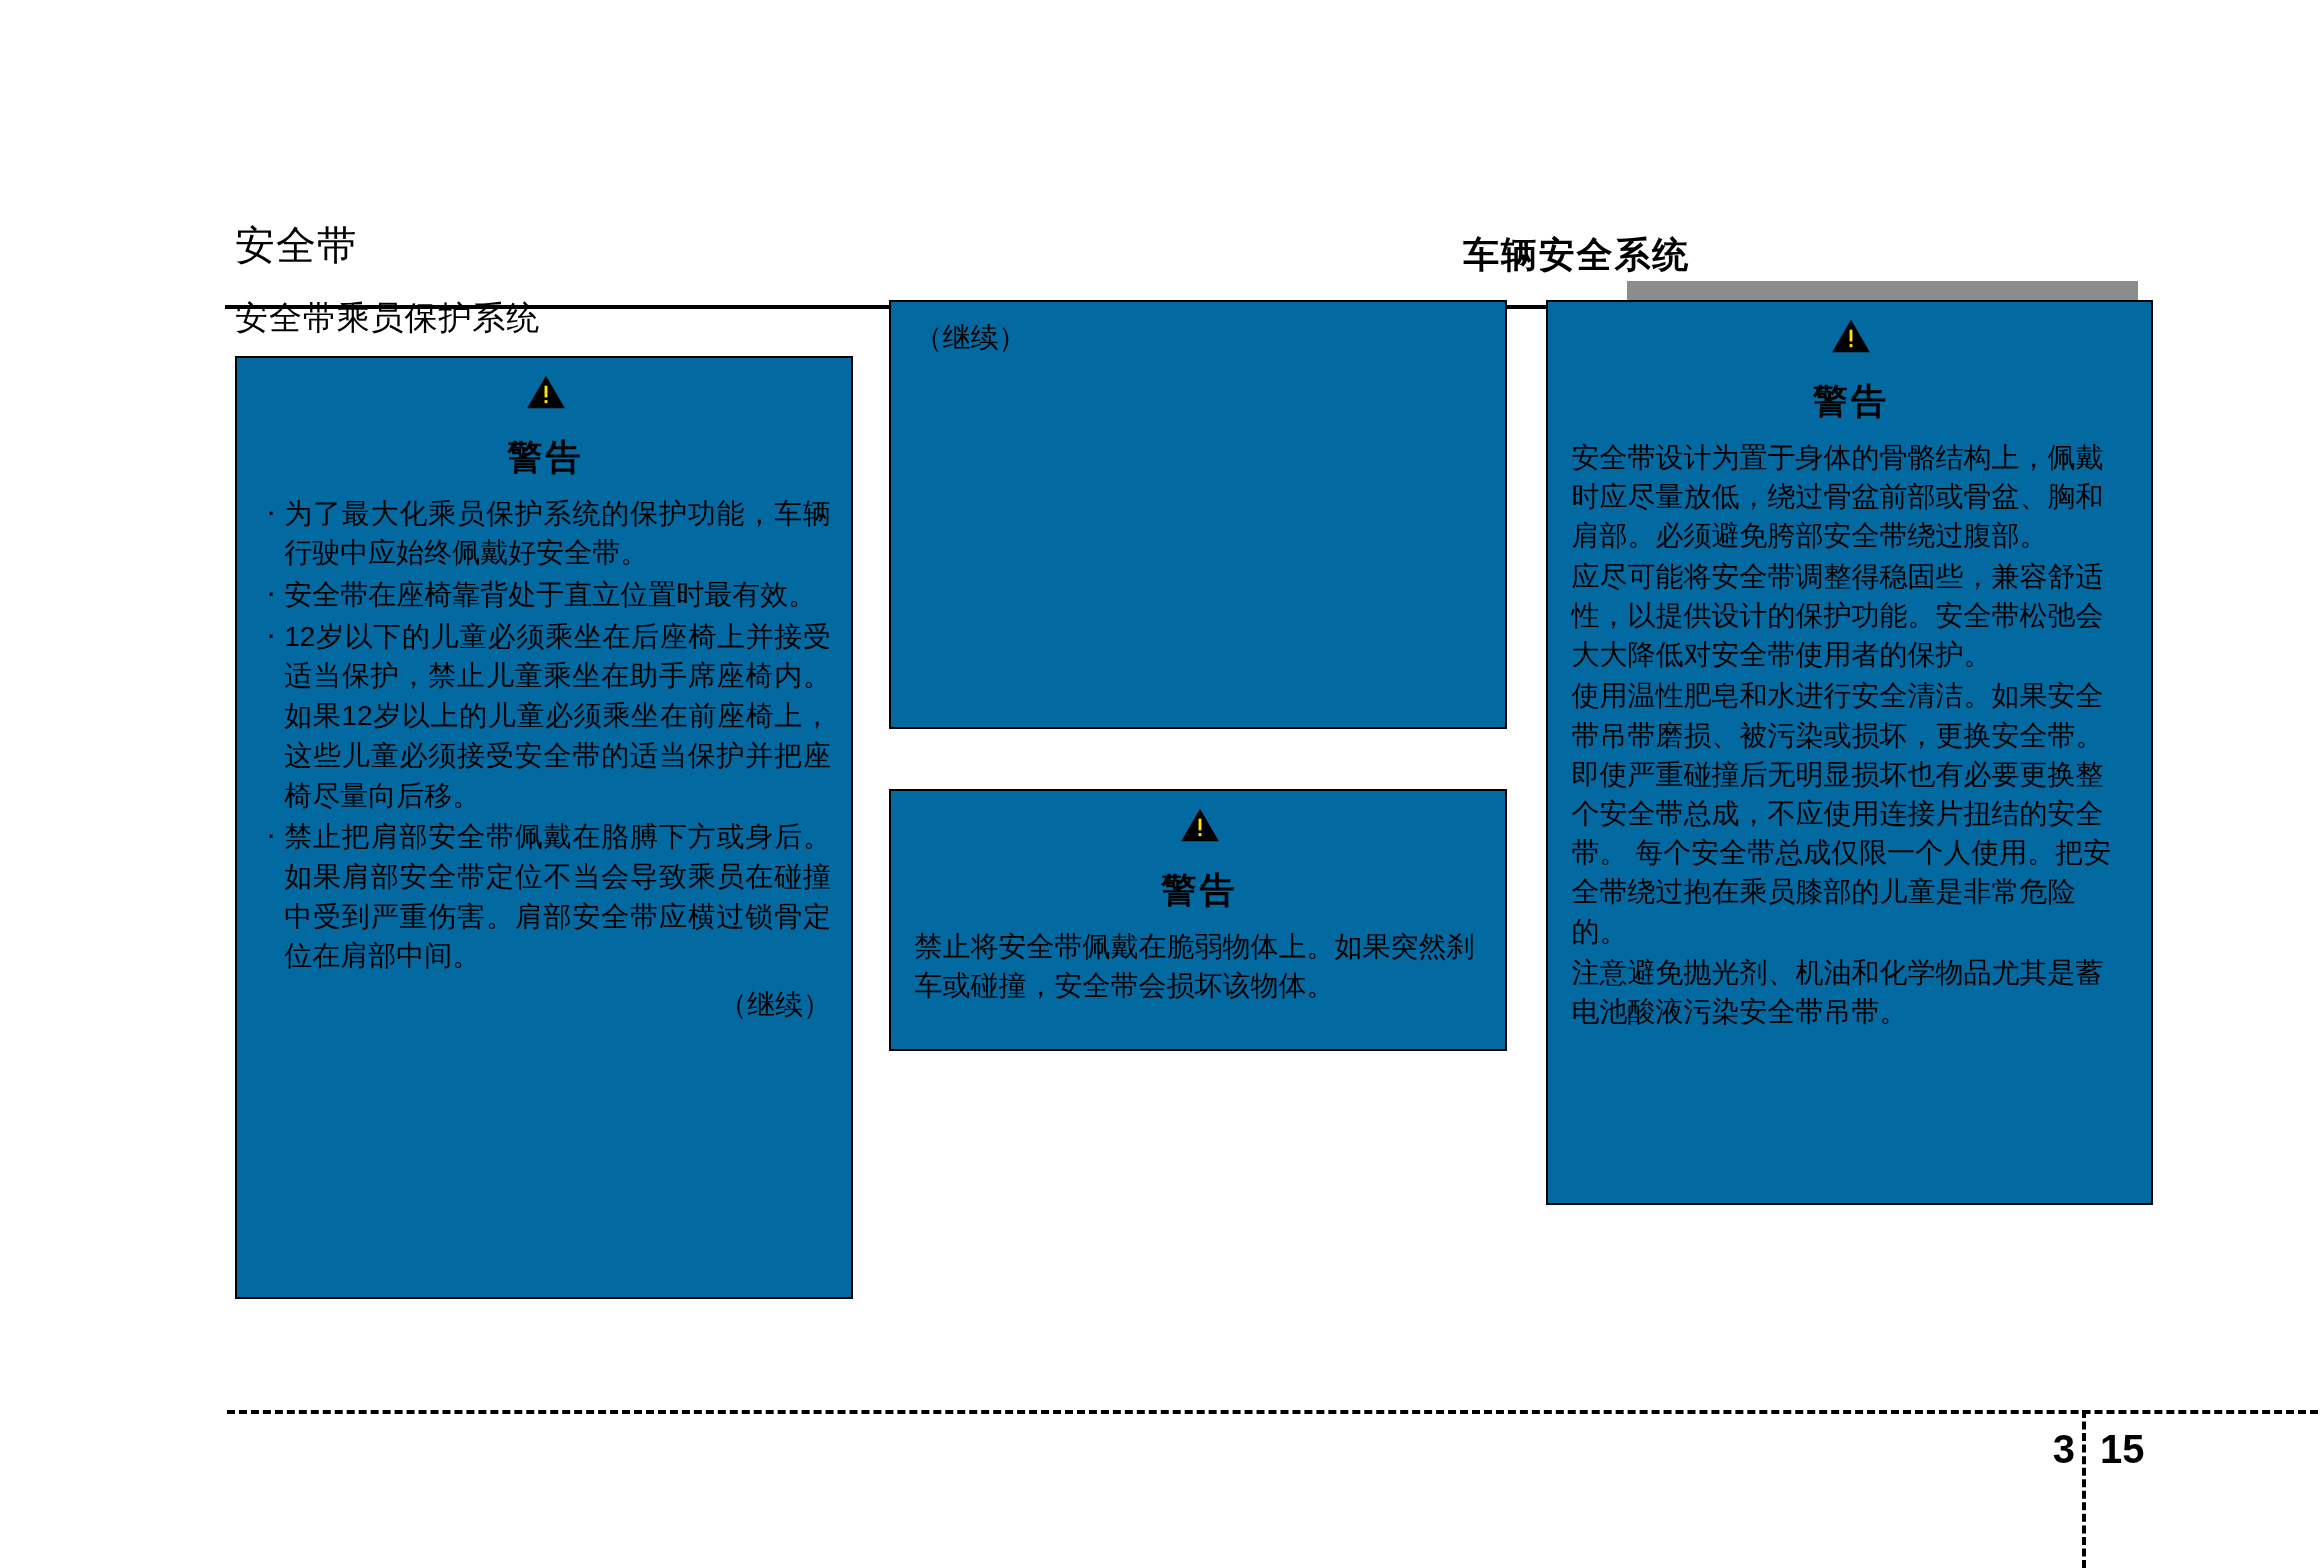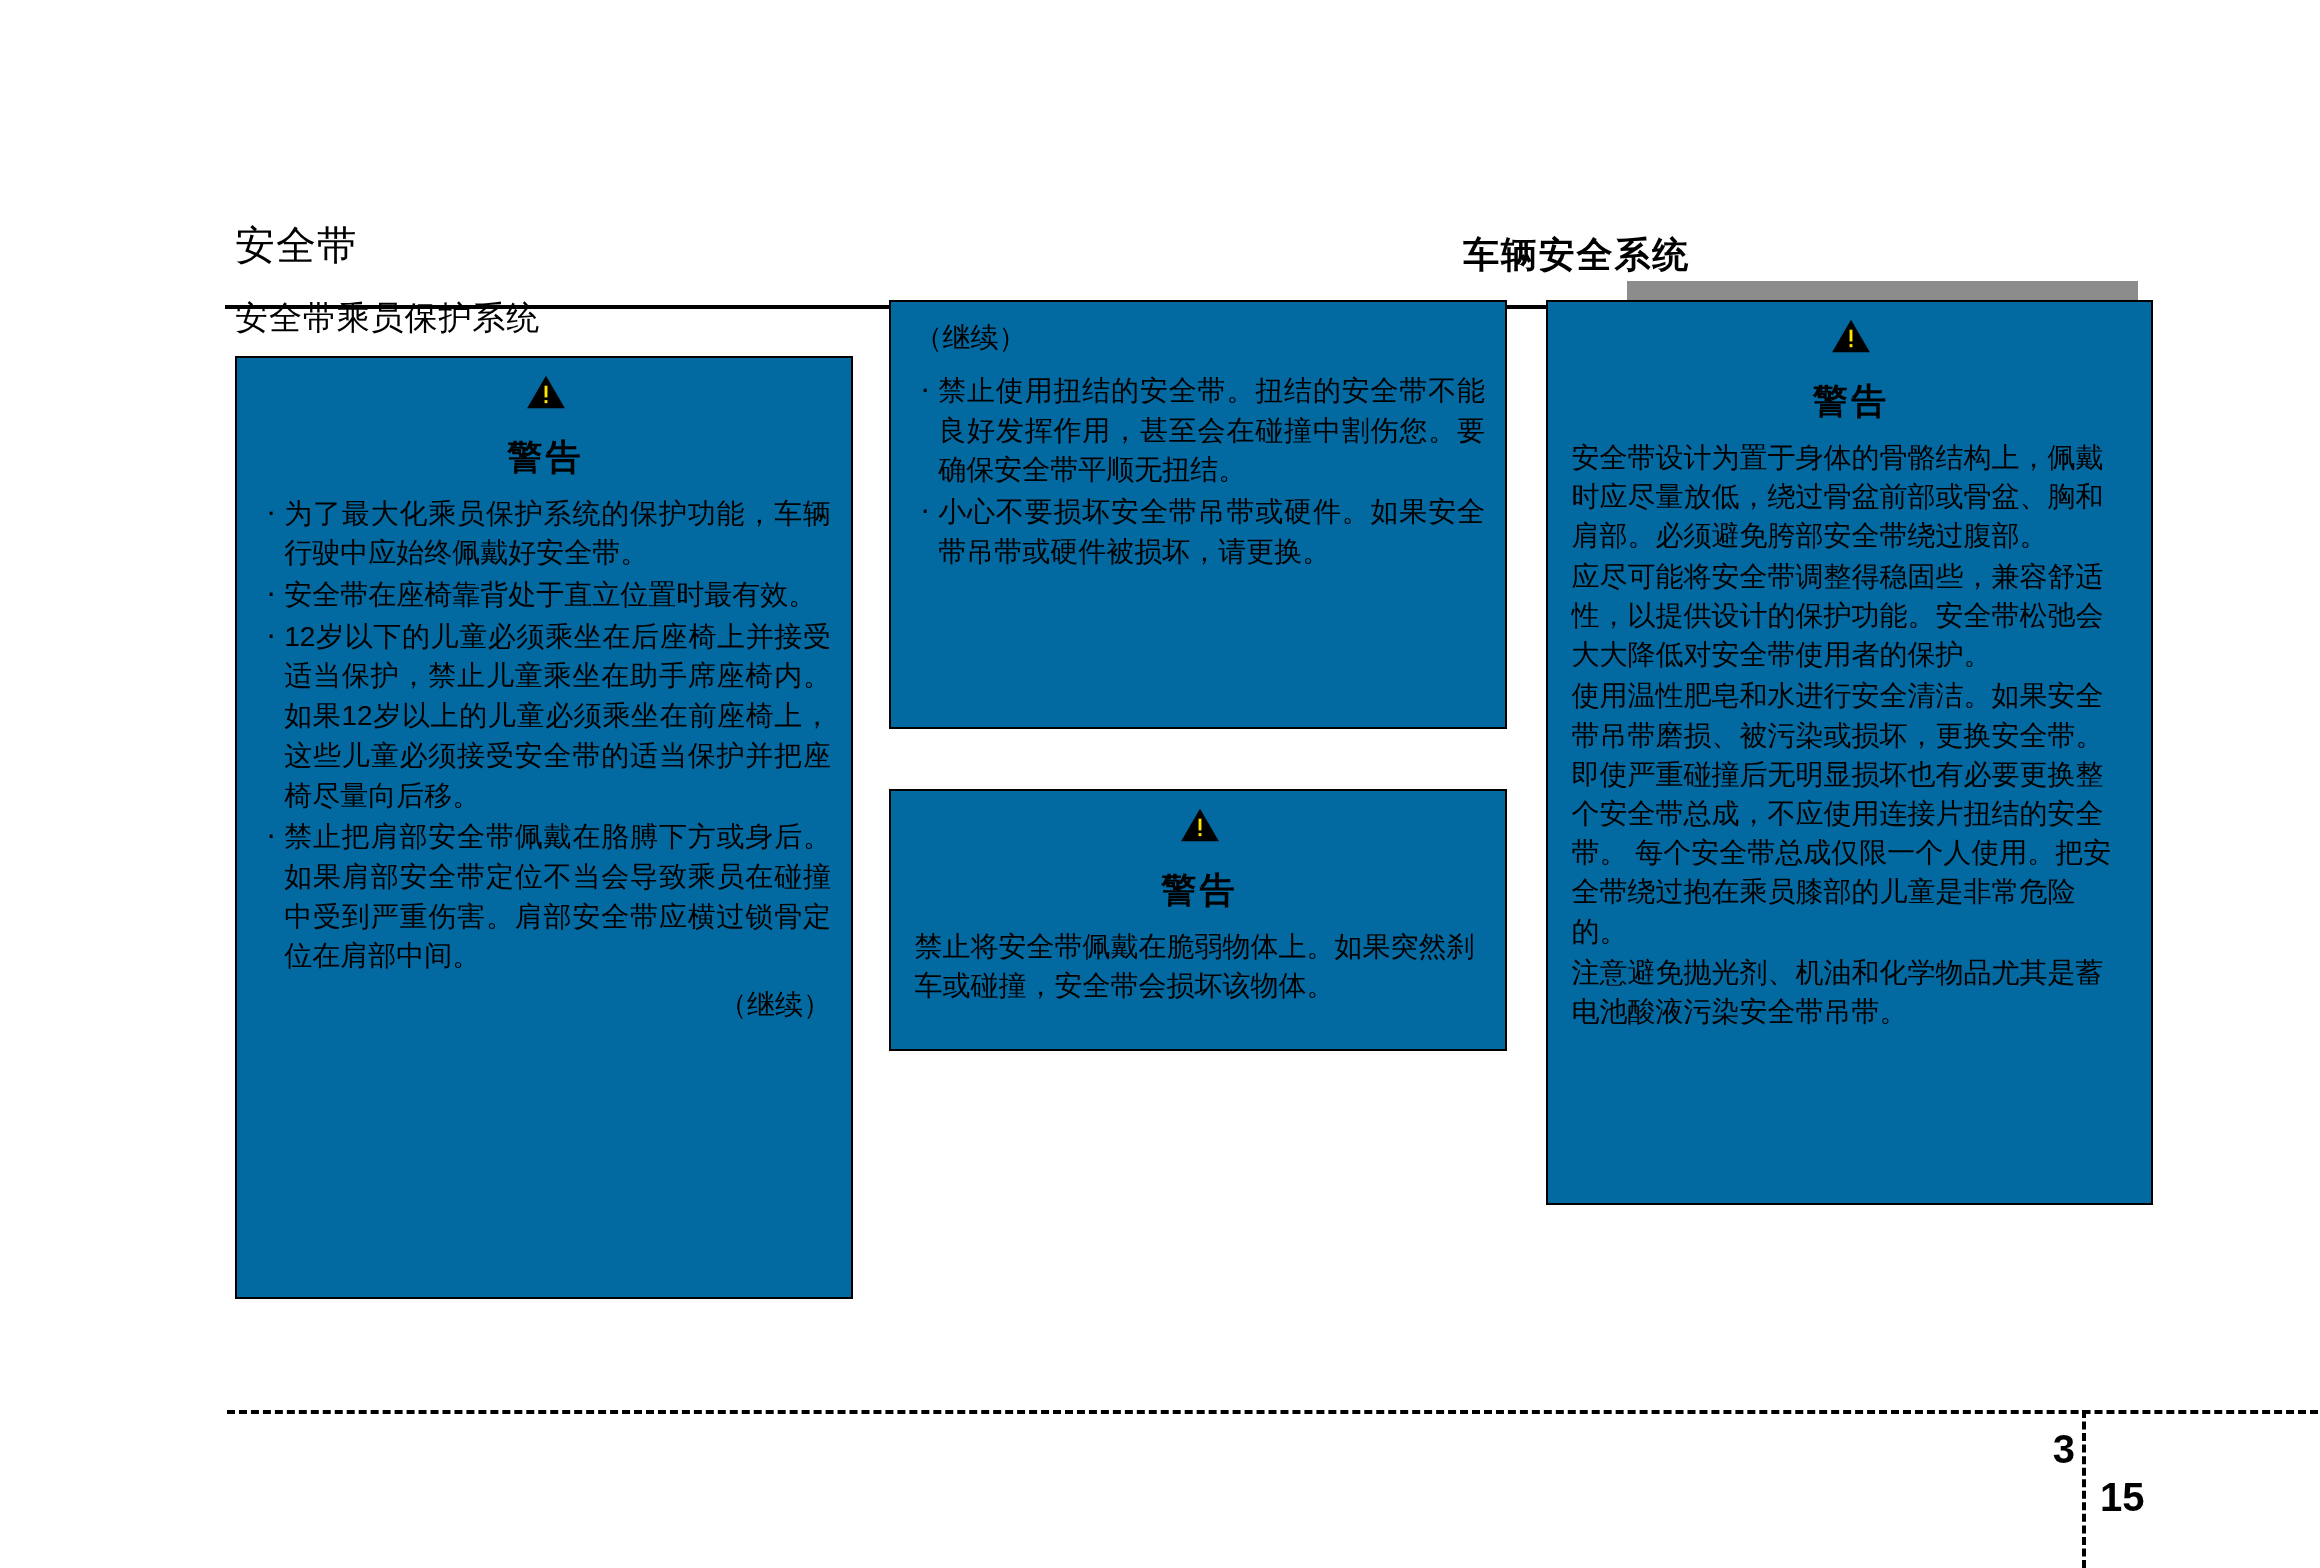--- a/index.html
+++ b/index.html
@@ -185,21 +185,20 @@
     text-align: right;
     font-size: 40px;
     font-weight: bold;
   }
   #page-num-right {
     position: absolute;
     left: 2100px;
     top: 1427px;
     font-size: 40px;
     font-weight: bold;
-    margin-top: 48px;
   }
 </style>
 </head>
 <body>
 
 <div id="page-header">
   <div id="header-rule-grey"></div>
   <div id="header-title">车辆安全系统</div>
   <div id="header-rule"></div>
 </div>
@@ -223,24 +222,20 @@
       <li>12岁以下的儿童必须乘坐在后座椅上并接受适当保护，禁止儿童乘坐在助手席座椅内。如果12岁以上的儿童必须乘坐在前座椅上，这些儿童必须接受安全带的适当保护并把座椅尽量向后移。</li>
       <li>禁止把肩部安全带佩戴在胳膊下方或身后。如果肩部安全带定位不当会导致乘员在碰撞中受到严重伤害。肩部安全带应横过锁骨定位在肩部中间。</li>
     </ul>
     <div class="cont-right">（继续）</div>
   </div>
 </div>
 
 <div class="warning-box" id="box-2">
   <div class="warn-body">
     <div class="cont-left">（继续）</div>
-    <ul class="bullets">
-      <li>禁止使用扭结的安全带。扭结的安全带不能良好发挥作用，甚至会在碰撞中割伤您。要确保安全带平顺无扭结。</li>
-      <li>小心不要损坏安全带吊带或硬件。如果安全带吊带或硬件被损坏，请更换。</li>
-    </ul>
   </div>
 </div>
 
 <div class="warning-box" id="box-3">
   <div class="warn-head">
     <svg class="warn-tri" viewBox="0 0 44 40">
       <polygon points="22,2 43,38 1,38" fill="#000000"></polygon>
       <rect x="20.4" y="13" width="3.2" height="13" fill="#FFE400"></rect>
       <rect x="20.4" y="29" width="3.2" height="3.4" fill="#FFE400"></rect>
     </svg>

